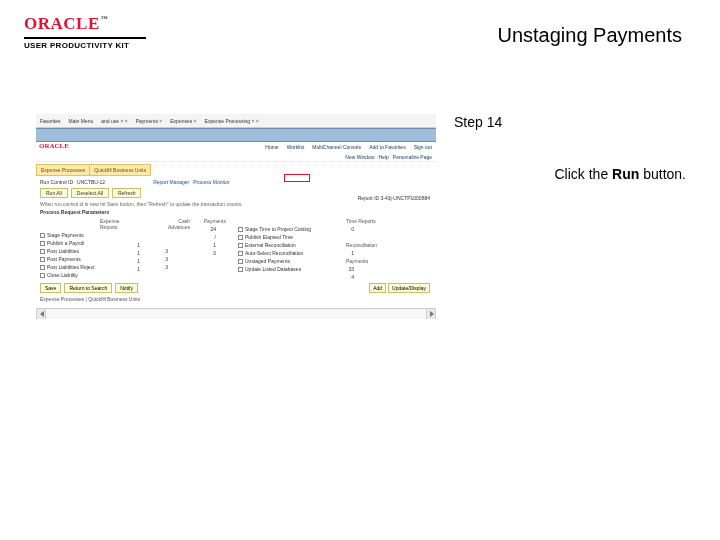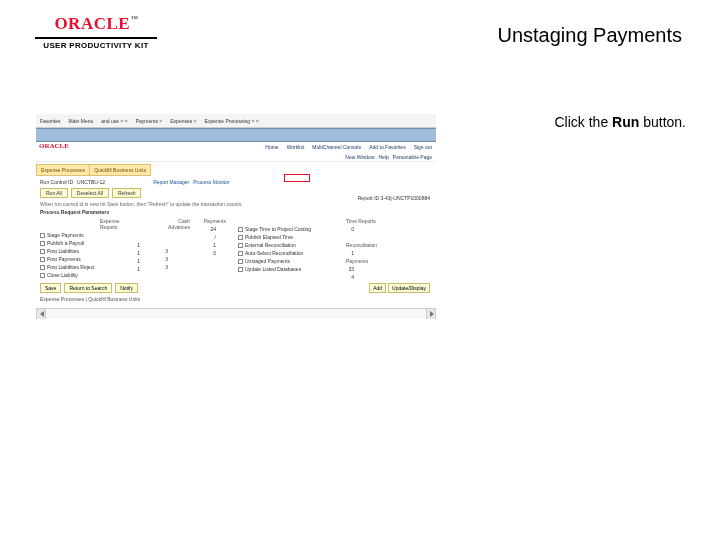--- a/index.html
+++ b/index.html
@@ -1,19 +1,19 @@
 <!DOCTYPE html>
 <html><head>
 <meta charset="utf-8">
 <style>
   * { box-sizing: border-box; margin: 0; padding: 0; }
   body { width: 720px; height: 540px; font-family: Arial, Helvetica, sans-serif; background: #fff; position: relative; }
 
   
-  .brand { position: absolute; top: 14px; left: 35px; text-align: center; }
+  .brand { position: absolute; top: 14px; left: 24px; }
   .brand-logo { font-family: Georgia, "Times New Roman", serif; color: #e8102e; font-weight: bold; font-size: 17px; letter-spacing: 0.5px; }
   .brand-logo sup { font-size: 7px; color: #444; vertical-align: top; position: relative; top: 1px; left: 1px; }
   .brand-line { height: 2px; background: #000; width: 122px; margin: 3px 0 2px; }
   .brand-sub { font-size: 8px; color: #000; font-weight: bold; letter-spacing: 0.3px; }
 
   .doc-title { position: absolute; top: 24px; right: 38px; font-size: 20px; color: #000; }
 
   
   .shot { position: absolute; top: 114px; left: 36px; width: 400px; height: 204px; background: #fff; }
   .shot .tabbar { height: 14px; background: #f4f4f4; border-bottom: 1px solid #ccc; display: flex; align-items: center; padding: 0 4px; gap: 8px; }
@@ -235,16 +235,17 @@
   <div class="updated">Expense Processes | Quickfill Business Units</div>
 
   <div class="scroll">
     <div class="ar"></div>
     <div class="track"></div>
     <div class="ar"></div>
   </div>
 </div>
 
 <div class="right">
+  <div class="step">Step 14</div>
   <div class="inst">
     <span>Click the </span><b>Run</b><span> button.</span>
   </div>
 </div>
 
 </body></html>

